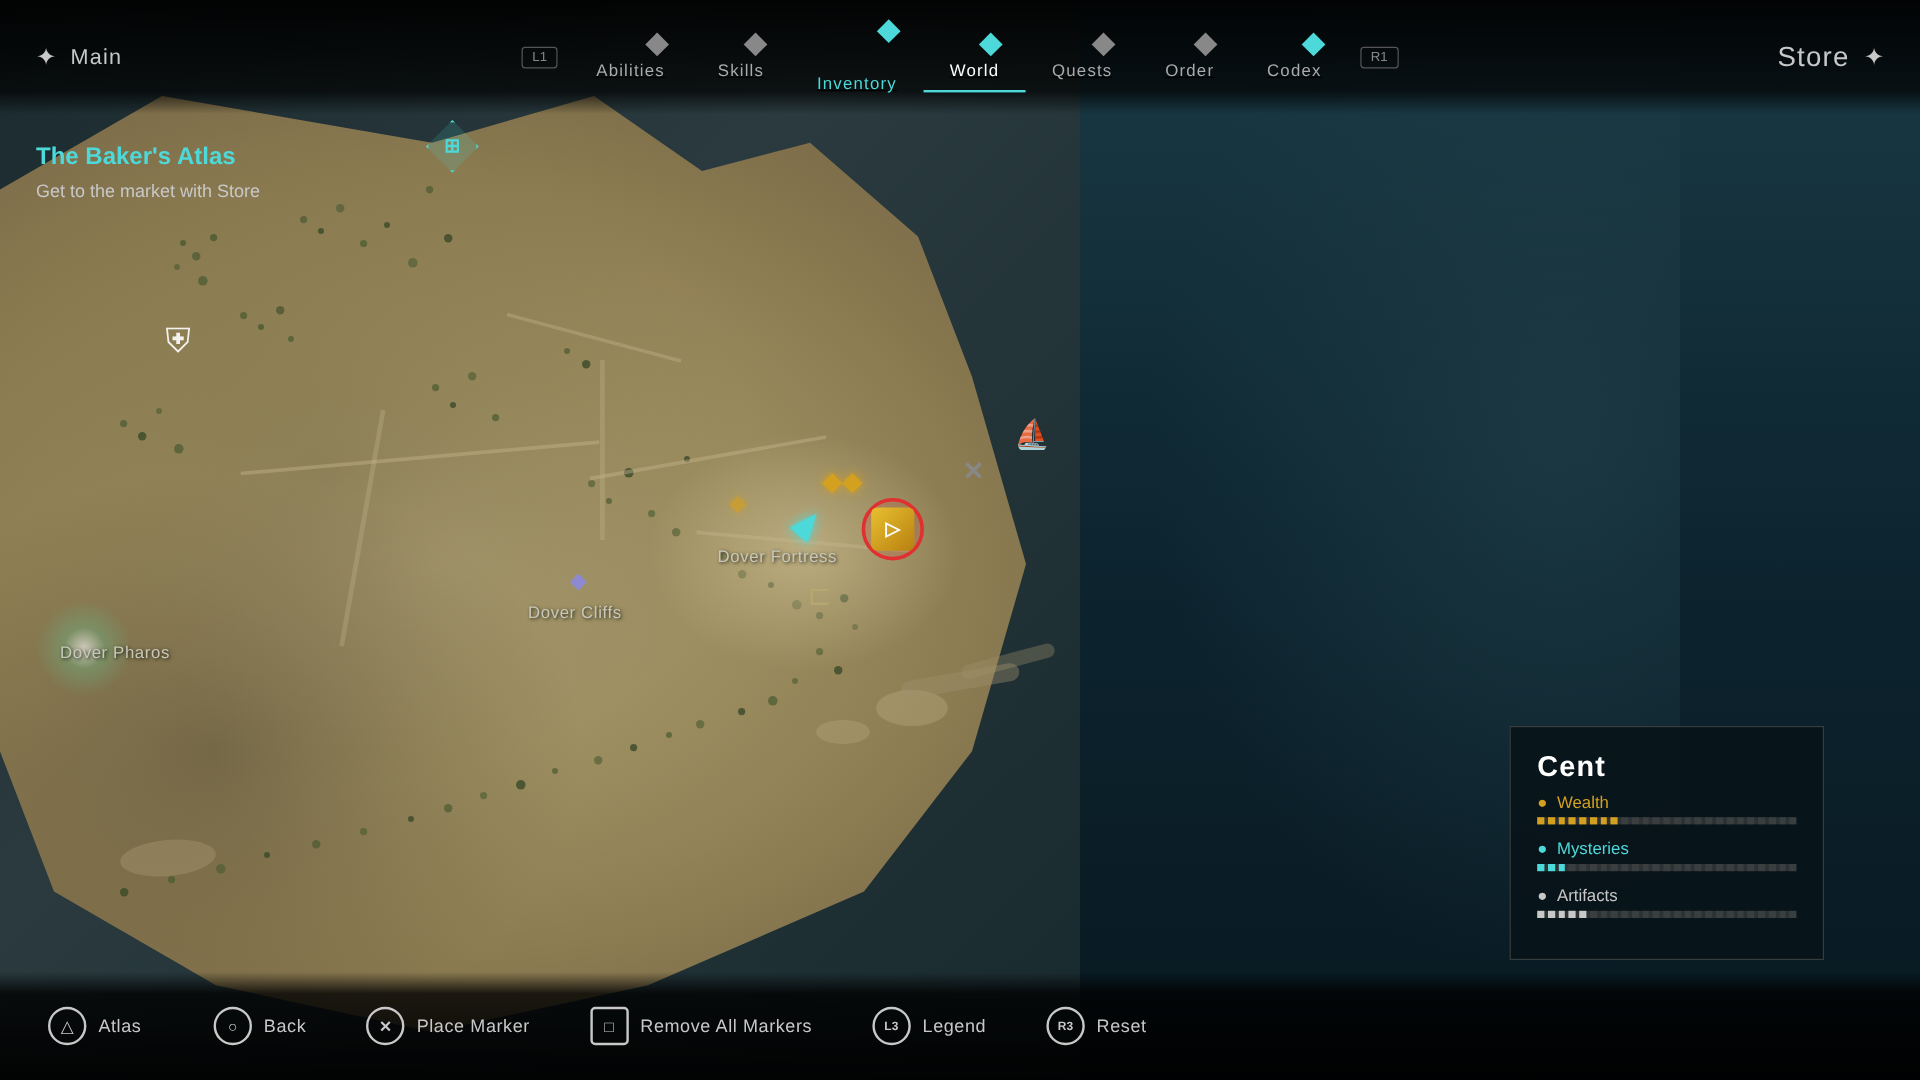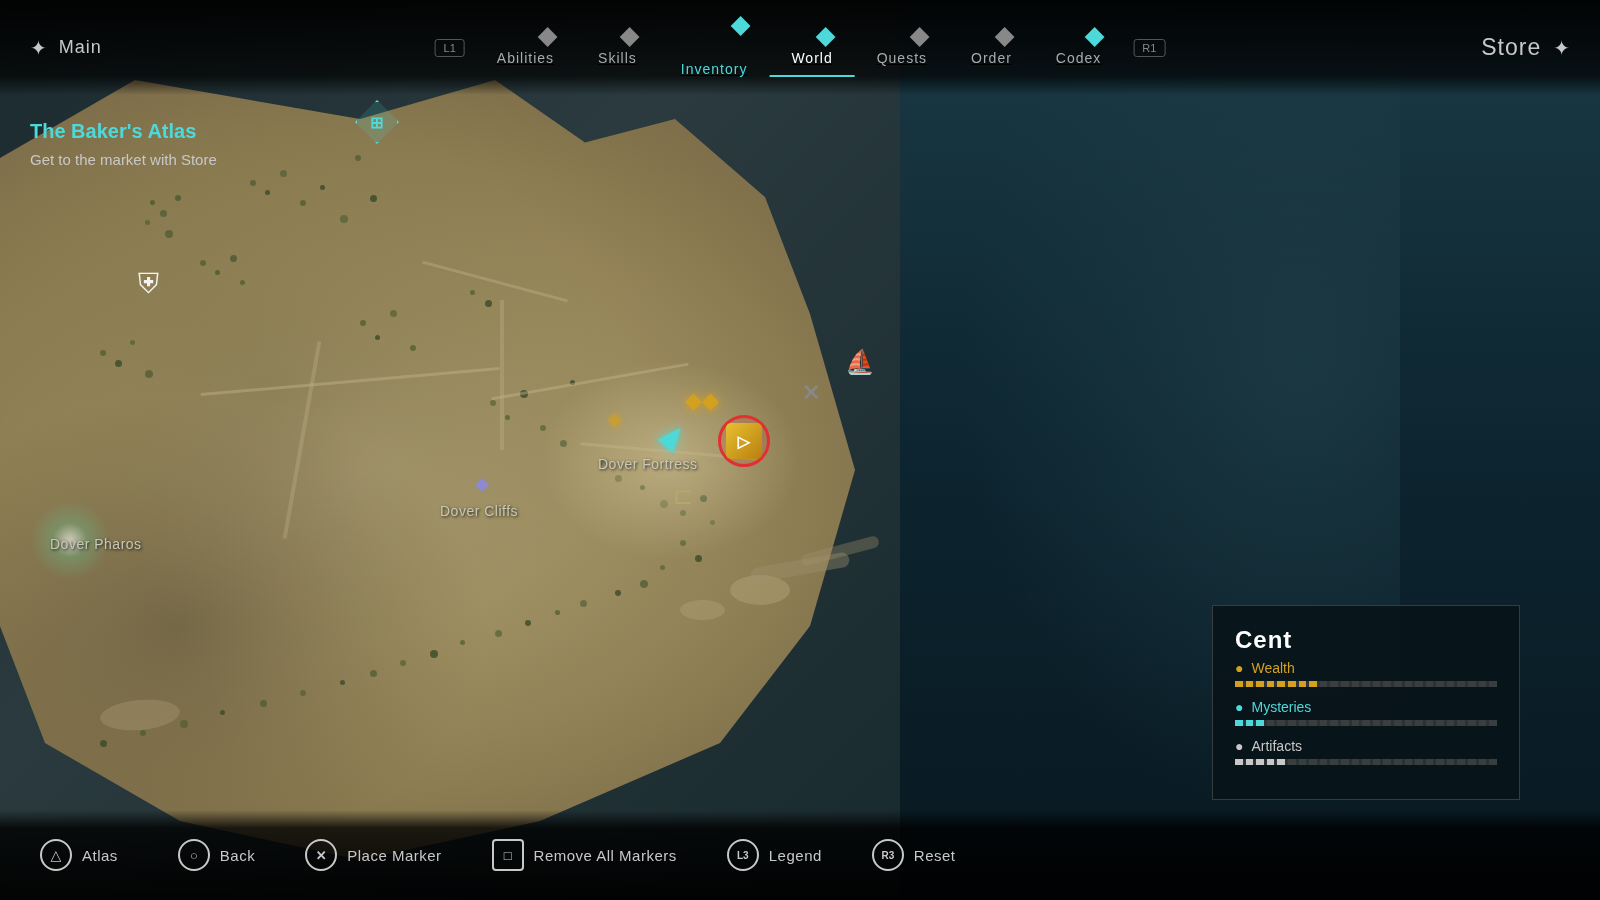--- a/index.html
+++ b/index.html
@@ -233,21 +233,21 @@
       letter-spacing: 0.5px;
       white-space: nowrap;
       text-shadow: 1px 1px 3px rgba(0,0,0,0.8);
     }
 
     
     #region-panel {
       position: absolute;
       bottom: 100px;
       right: 80px;
-      width: 308px;
+      width: 262px;
       background: rgba(8,20,25,0.92);
       border: 1px solid rgba(100,100,100,0.5);
       padding: 20px 22px 22px;
       z-index: 100;
     }
 
     .region-name {
       color: #ffffff;
       font-size: 24px;
       font-weight: bold;

